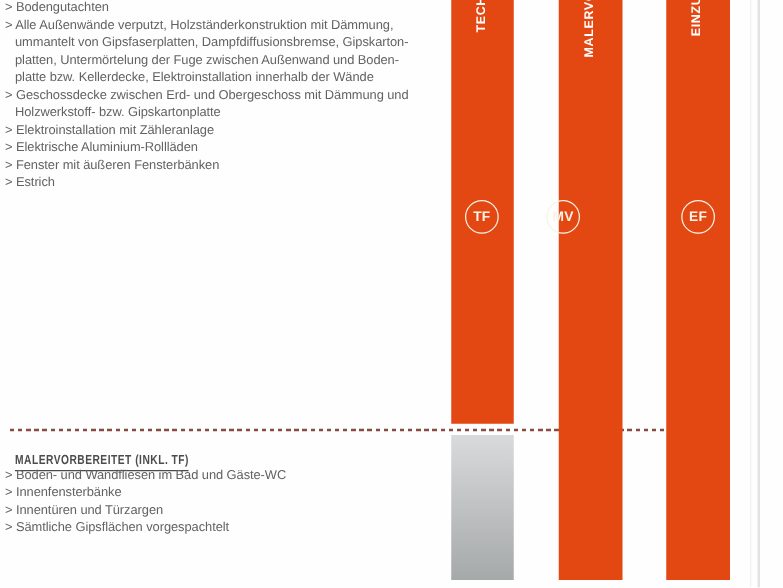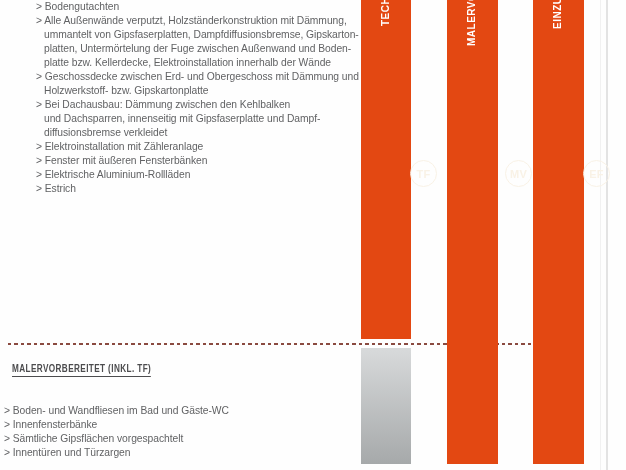--- a/index.html
+++ b/index.html
@@ -7,28 +7,28 @@
     width:626px;height:470px;overflow:hidden;position:relative;
     background:var(--page_bg,#fefefe);
     font-family:"Liberation Sans",sans-serif;
     -webkit-font-smoothing:antialiased;
   }
 
   
   .text-col{
     position:absolute;left:4px;top:0;width:420px;
     color:var(--body_text,#616264);
-    font-size:10.3px;line-height:14px;letter-spacing:-0.05px;margin-left:32px;
+    font-size:10.3px;line-height:14px;letter-spacing:-0.05px;
   }
   .spec-item{
     white-space:pre-line;
     padding-left:8px;text-indent:-8px;
     margin:0;
   }
-  .list2{position:absolute;left:4px;top:404px;width:420px;
+  .list2{position:absolute;left:4px;top:374px;width:420px;
     color:var(--body_text,#616264);
     font-size:10.3px;line-height:14px;letter-spacing:-0.05px;}
 
   .section-heading{
     position:absolute;left:12px;top:362px;
     color:var(--heading_text,#4c4c4e);
     font-size:10.5px;font-weight:bold;letter-spacing:0.5px;
     transform:scaleX(0.78);transform-origin:0 0;
     white-space:nowrap;
     border-bottom:1px solid var(--heading_text,#4c4c4e);
@@ -63,61 +63,58 @@
   .tab-label.l1{left:380px;top:26px;}
   .tab-label.l2{left:466px;top:46px;}
   .tab-label.l3{left:552px;top:29px;}
 
   .tab-badge{
     position:absolute;z-index:3;top:160px;
     width:27px;height:27px;box-sizing:border-box;border-radius:50%;
     border:1.8px solid var(--badge_ring,#f9f2e6);
     color:var(--badge_ring,#f9f2e6);
     display:flex;align-items:center;justify-content:center;
-    font-size:11px;font-weight:bold;letter-spacing:0.2px;margin-left:38px;
+    font-size:11px;font-weight:bold;letter-spacing:0.2px;
   }
   .tab-badge.b1{left:372px;}
-  .tab-badge.b2{left:467px;}
+  .tab-badge.b2{left:437px;}
   .tab-badge.b3{left:545px;}
 
   
   .fold-line-soft{position:absolute;left:600px;top:0;width:1px;height:470px;background:#f1f1f1;}
   .fold-line{position:absolute;left:606px;top:0;width:1.5px;height:470px;background:#e3e3e3;}
 </style>
 </head>
 <body>
 
 <div>
 
   <div class="text-col">
     <div class="spec-item">&gt; Bodengutachten</div>
     <div class="spec-item">&gt; Alle Außenwände verputzt, Holzständerkonstruktion mit Dämmung,
 ummantelt von Gipsfaserplatten, Dampfdiffusionsbremse, Gipskarton-
 platten, Untermörtelung der Fuge zwischen Außenwand und Boden-
 platte bzw. Kellerdecke, Elektroinstallation innerhalb der Wände</div>
     <div class="spec-item">&gt; Geschossdecke zwischen Erd- und Obergeschoss mit Dämmung und
 Holzwerkstoff- bzw. Gipskartonplatte</div>
-    <div class="spec-item">&gt; Bei Dachausbau: Dämmung zwischen den Kehlbalken
-und Dachsparren, innenseitig mit Gipsfaserplatte und Dampf-
-diffusionsbremse verkleidet</div>
     <div class="spec-item">&gt; Elektroinstallation mit Zähleranlage</div>
+    <div class="spec-item">&gt; Elektrische Aluminium-Rollläden</div>
     <div class="spec-item">&gt; Fenster mit äußeren Fensterbänken</div>
-    <div class="spec-item">&gt; Elektrische Aluminium-Rollläden</div>
     <div class="spec-item">&gt; Estrich</div>
   </div>
 
   <div class="dashed-divider"></div>
 
   <div class="section-heading">MALERVORBEREITET (INKL. TF)</div>
 
   <div class="list2">
     <div class="spec-item">&gt; Boden- und Wandfliesen im Bad und Gäste-WC</div>
     <div class="spec-item">&gt; Innenfensterbänke</div>
+    <div class="spec-item">&gt; Innentüren und Türzargen</div>
     <div class="spec-item">&gt; Sämtliche Gipsflächen vorgespachtelt</div>
-    <div class="spec-item">&gt; Innentüren und Türzargen</div>
   </div>
 
   <div class="tab-col c1"></div>
   <div class="tab-gray"></div>
   <div class="tab-col c2"></div>
   <div class="tab-col c3"></div>
 
   <div class="tab-label l1">TECHNIKFERTIG</div>
   <div class="tab-label l2">MALERVORBEREITET</div>
   <div class="tab-label l3">EINZUGSFERTIG</div>

